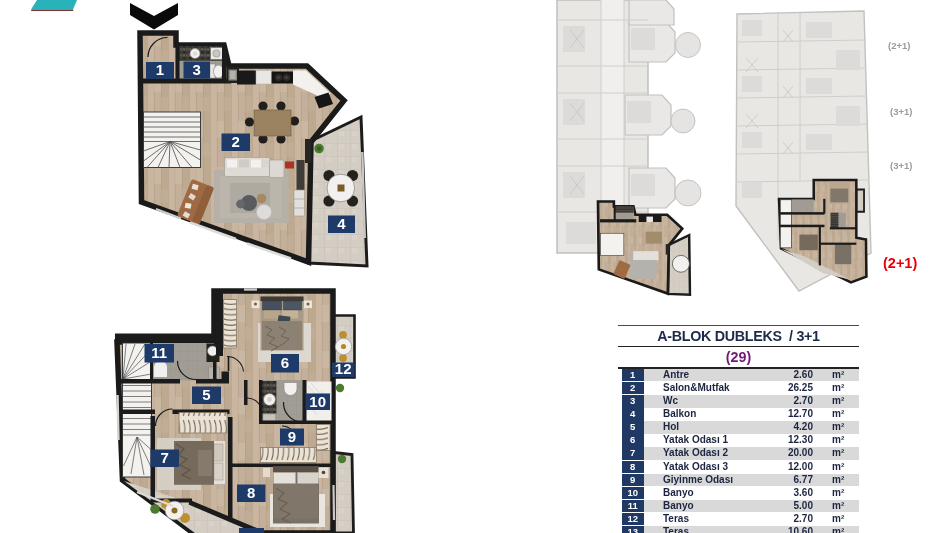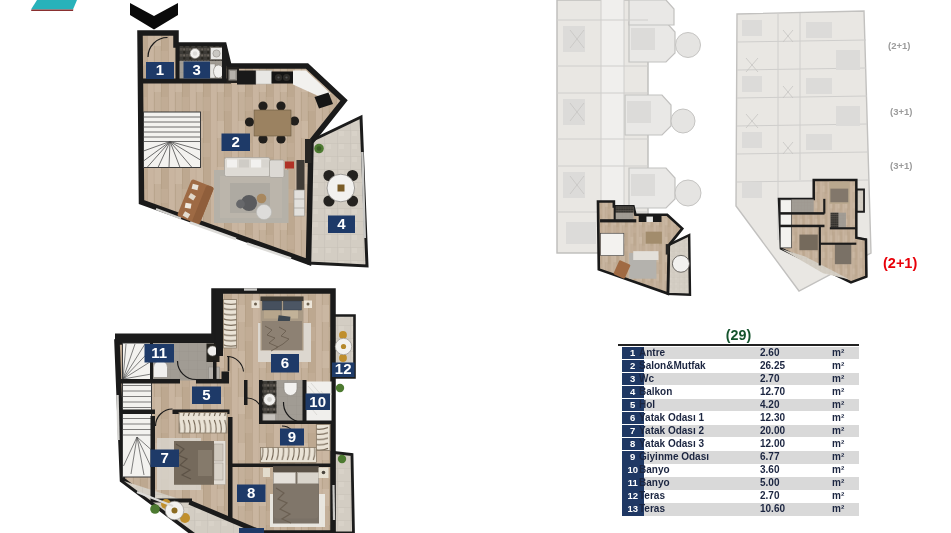--- a/index.html
+++ b/index.html
@@ -4,25 +4,25 @@
 <style>
 html,body{margin:0;padding:0;background:#ffffff;}
 #page{position:relative;width:951px;height:533px;overflow:hidden;background:#fff;
   font-family:"Liberation Sans",sans-serif;}
 #page svg{position:absolute;left:0;top:0;}
 .badge{fill:#1e3a68;}
 .bnum{fill:#ffffff;font-family:"Liberation Sans",sans-serif;font-weight:bold;font-size:15px;text-anchor:middle;}
 #tbl{position:absolute;left:618px;top:324.5px;width:241px;}
 .h1{border-top:1px solid #4a4a4a;border-bottom:1px solid #222;height:20.5px;line-height:21px;
   text-align:center;font-weight:bold;font-size:14.3px;letter-spacing:-0.3px;color:#1c2b4a;}
-.h2{height:19.5px;line-height:20px;text-align:center;font-weight:bold;font-size:14.3px;color:#14532d;border-bottom:2px solid #222;}
+.h2{height:19.5px;line-height:20px;text-align:center;font-weight:bold;font-size:14.3px;color:#701a75;border-bottom:2px solid #222;}
 .row{position:relative;height:12.4px;margin-bottom:0.7px;font-weight:bold;font-size:10px;color:#1b2540;}
 .row .num{position:absolute;left:4px;top:0;width:21.5px;height:100%;background:#1f3864;color:#fff;text-align:center;line-height:12.6px;font-size:9.5px;}
-.row .nm{position:absolute;left:21px;top:0;line-height:12.8px;text-align:center;}
-.row .vl{position:absolute;left:142px;width:67px;text-align:left;line-height:12.8px;}
+.row .nm{position:absolute;left:45px;top:0;line-height:12.8px;text-align:center;}
+.row .vl{position:absolute;left:128px;width:67px;text-align:right;line-height:12.8px;}
 .row .m2{position:absolute;left:214px;line-height:12.8px;}
 .row.g{background:linear-gradient(to right,#fff 0px,#fff 4px,#d9d9d9 4px,#d9d9d9 241px);}
 .rows{margin-top:0.5px;}
 </style>
 </head>
 <body>
 <div id="page">
 <svg width="951" height="533" viewBox="0 0 951 533">
 <defs>
 <pattern id="wood" width="21" height="46" patternUnits="userSpaceOnUse">
@@ -464,20 +464,21 @@
 
 <g font-family="Liberation Sans,sans-serif" fill="#9b9b9b" font-size="9.5" font-weight="bold">
 <text x="888" y="49">(2+1)</text>
 <text x="890" y="115">(3+1)</text>
 <text x="890" y="169">(3+1)</text>
 </g>
 <text x="883" y="268" font-family="Liberation Sans,sans-serif" fill="#e80009" font-size="14.5" font-weight="bold">(2+1)</text>
 </g>
 </svg>
 <div id="tbl">
+<div class="h1">A-BLOK DUBLEKS&nbsp; / 3+1</div>
 <div class="h2">(29)</div>
 <div class="rows">
 <div class="row g">
           <span class="num">1</span>
           <span class="nm">Antre</span>
           <span class="vl">2.60</span>
           <span class="m2">m²</span>
         </div>
 <div class="row">
           <span class="num">2</span>

